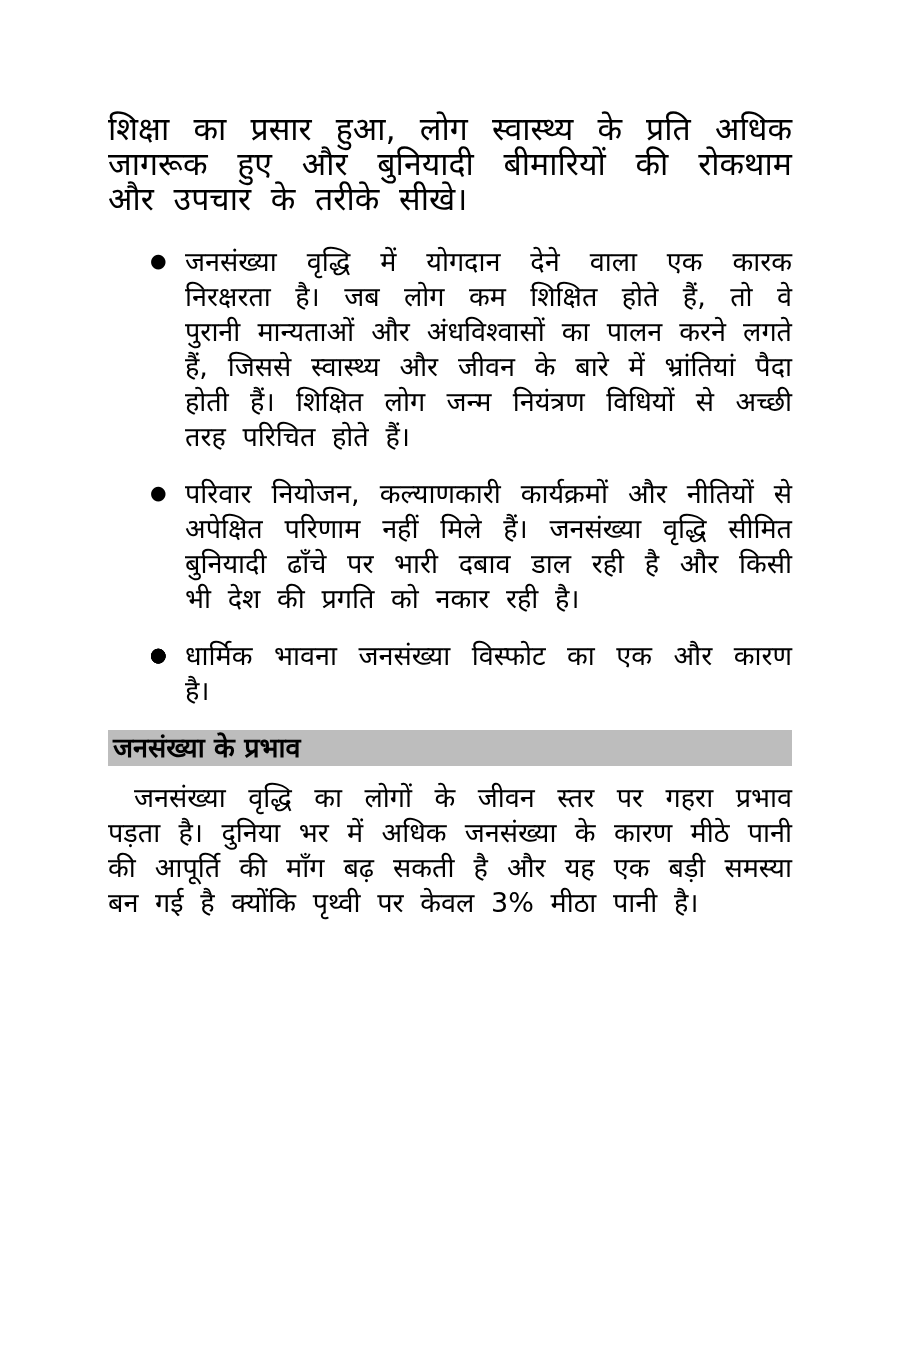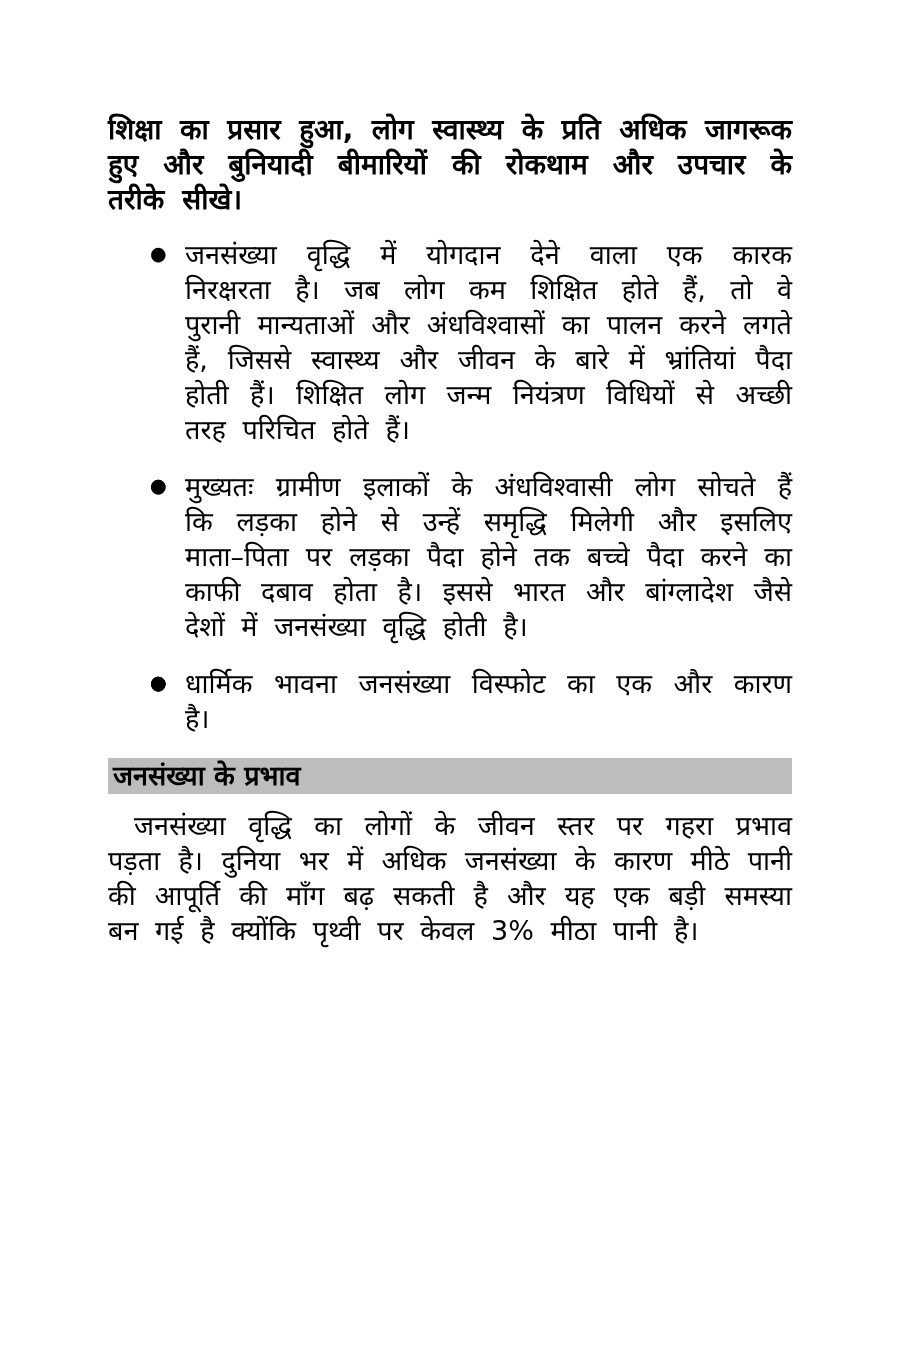--- a/index.html
+++ b/index.html
@@ -12,26 +12,25 @@
     width: 900px;
     height: 1350px;
     box-sizing: border-box;
     background: #ffffff;
     color: #000000;
     font-family: "DejaVu Sans", sans-serif;
     padding: 112px 108px 0 108px;
     overflow: hidden;
   }
   .intro {
-    margin: 0 0 20px 0;
-    font-size: 28px;
+    margin: 0 0 27px 0;
+    font-size: 32px;
     line-height: 35px;
     text-align: justify;
     word-spacing: 0.30em;
-    font-weight: bold;
   }
   ul.bullets {
     list-style: none;
     margin: 0;
     padding: 0;
   }
   ul.bullets li {
     position: relative;
     padding-left: 77px;
     margin-bottom: 22px;
@@ -75,24 +74,24 @@
 
   <p class="intro">शिक्षा का प्रसार हुआ, लोग स्वास्थ्य के प्रति अधिक जागरूक हुए और बुनियादी बीमारियों की रोकथाम और उपचार के तरीके सीखे।</p>
 
   <ul class="bullets">
     <li>
       <span class="dot">●</span>
       <span>जनसंख्या वृद्धि में योगदान देने वाला एक कारक निरक्षरता है। जब लोग कम शिक्षित होते हैं, तो वे पुरानी मान्यताओं और अंधविश्वासों का पालन करने लगते हैं, जिससे स्वास्थ्य और जीवन के बारे में भ्रांतियां पैदा होती हैं। शिक्षित लोग जन्म नियंत्रण विधियों से अच्छी तरह परिचित होते हैं।</span>
     </li>
     <li>
       <span class="dot">●</span>
+      <span>परिवार नियोजन, कल्याणकारी कार्यक्रमों और नीतियों से अपेक्षित परिणाम नहीं मिले हैं। जनसंख्या वृद्धि सीमित बुनियादी ढाँचे पर भारी दबाव डाल रही है और किसी भी देश की प्रगति को नकार रही है।</span>
     </li>
     <li>
       <span class="dot">●</span>
-      <span>मुख्यतः ग्रामीण इलाकों के अंधविश्वासी लोग सोचते हैं कि लड़का होने से उन्हें समृद्धि मिलेगी और इसलिए माता–पिता पर लड़का पैदा होने तक बच्चे पैदा करने का काफी दबाव होता है। इससे भारत और बांग्लादेश जैसे देशों में जनसंख्या वृद्धि होती है।</span>
     </li>
     <li>
       <span class="dot">●</span>
     </li>
     <li>
       <span class="dot">●</span>
     </li>
     <li>
       <span class="dot">●</span>
       <span>धार्मिक भावना जनसंख्या विस्फोट का एक और कारण है।</span>

